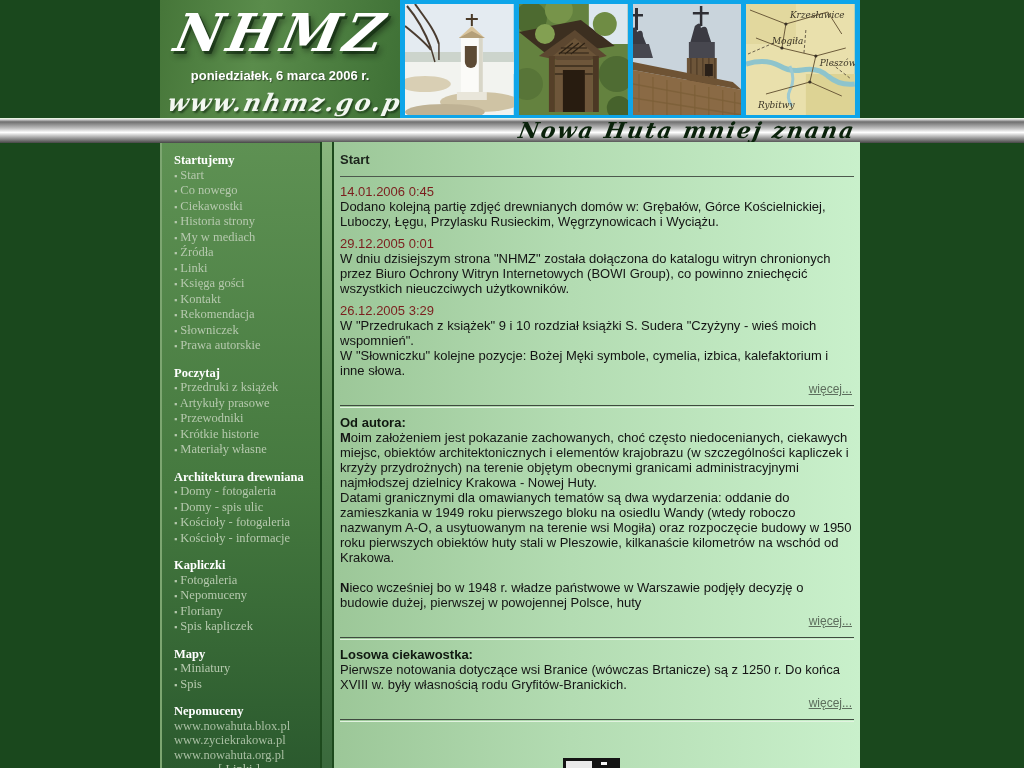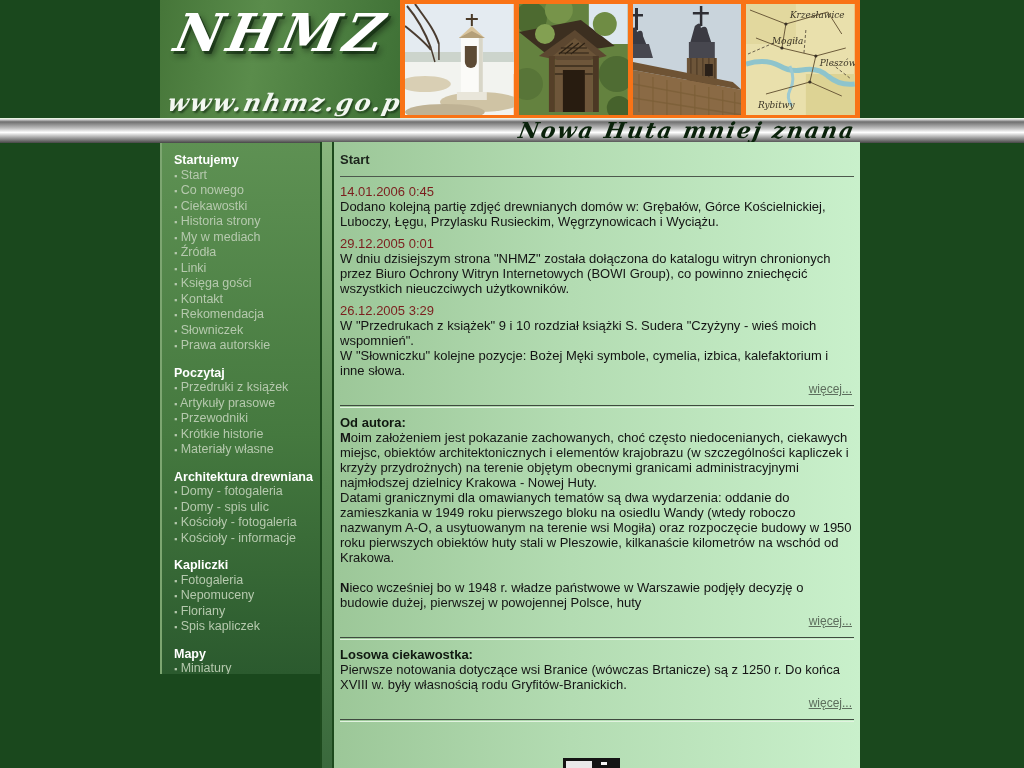--- a/index.html
+++ b/index.html
@@ -11,37 +11,37 @@
   .nhmz-logo{position:absolute;left:16px;top:2px;font-family:"DejaVu Serif",serif;font-style:italic;font-weight:bold;
     font-size:52px;letter-spacing:5px;color:#ffffff;transform:skewX(-12deg);
     text-shadow:3px 3px 0 rgba(14,38,14,0.6),5px 5px 6px rgba(0,0,0,0.45);}
   .date-line{position:absolute;left:0;top:68px;width:240px;text-align:center;color:#ffffff;
     font-size:13px;font-weight:bold;text-shadow:1px 1px 1px rgba(0,0,0,0.4);}
   .site-url{position:absolute;left:8px;top:88px;font-family:"DejaVu Serif",serif;font-style:italic;font-weight:bold;
     font-size:24px;color:#f2f7f0;transform:skewX(-12deg);letter-spacing:2px;
     text-shadow:2px 2px 2px rgba(10,30,10,0.6);}
 
   
-  .photo-strip{position:absolute;left:400px;top:0;width:460px;height:118px;background:#f97316;
+  .photo-strip{position:absolute;left:400px;top:0;width:460px;height:118px;background:#0ea5e9;
     display:flex;gap:5px;padding:4px 5px 3px 5px;box-sizing:border-box;}
   .photo{flex:1 1 0;overflow:hidden;}
   .photo svg{display:block;width:100%;height:100%;}
 
   
   .metal-bar{position:absolute;left:0;top:118px;width:1024px;height:24px;
     border-top:1px solid #e7f2e3;box-sizing:content-box;
     background:linear-gradient(180deg,#e9e9e9 0%,#6f6f6f 12%,#bdbdbd 38%,#ffffff 56%,#a9a9a9 76%,#474747 100%);}
   .banner-text{position:absolute;right:168px;top:-3px;height:28px;line-height:28px;
     font-family:"DejaVu Serif",serif;font-style:italic;font-weight:bold;font-size:22px;
     color:#0b230c;transform:skewX(-10deg);letter-spacing:2px;}
 
   
-  .sidebar{position:absolute;left:160px;top:143px;width:160px;height:531px;box-sizing:border-box;
+  .sidebar{position:absolute;left:160px;top:143px;width:160px;height:625px;box-sizing:border-box;
     background:linear-gradient(180deg,#5e9153 0%,#45793f 55%,#2b5a2e 100%);
-    border-left:2px solid #7da671;padding:10px 4px 0 12px;overflow:hidden;}
+    border-left:2px solid #7da671;padding:10px 4px 0 12px;overflow:hidden;font-family:Liberation Serif, serif;}
   .sb-title{font-size:12.5px;line-height:14.5px;font-weight:bold;color:#ffffff;white-space:nowrap;}
   .sb-section{margin-bottom:12px;}
   .sb-item{font-size:12.5px;line-height:14.5px;color:#b6c9ae;white-space:nowrap;cursor:pointer;}
   .blt{font-size:9px;color:#b6c9ae;}
   .sb-link{font-size:12.5px;line-height:14.5px;color:#a9bfa3;white-space:nowrap;cursor:pointer;}
   .sb-more{font-size:12.5px;line-height:14.5px;color:#b6c9ae;text-align:center;width:130px;cursor:pointer;}
 
   
   .divider{position:absolute;left:320px;top:142px;width:14px;height:626px;box-sizing:border-box;
     border-left:2px solid #1d4a1d;border-right:2px solid #1d4a1d;
@@ -66,20 +66,21 @@
   .counter .win{position:absolute;left:3px;top:3px;width:26px;height:11px;background:#e9e9e9;}
   .counter .tick{position:absolute;left:38px;top:4px;width:6px;height:3px;background:#f5f5f5;}
 </style>
 </head>
 <body>
 
 <div id="page">
 
   <div class="logo-area">
     <div class="nhmz-logo">NHMZ</div>
+    <div class="date-line">poniedziałek, 6 marca 2006 r.</div>
     <div class="site-url">www.nhmz.go.pl</div>
   </div>
 
   <div class="photo-strip">
     <div class="photo">
       <svg viewBox="0 0 109 111" preserveAspectRatio="none">
         <rect x="0" y="0" width="109" height="70" fill="#e4ebf1"></rect>
         <rect x="0" y="48" width="109" height="14" fill="#ccd4cc"></rect>
         <rect x="0" y="58" width="109" height="53" fill="#f2f3ef"></rect>
         <ellipse cx="20" cy="80" rx="26" ry="8" fill="#d9cfb4"></ellipse>

